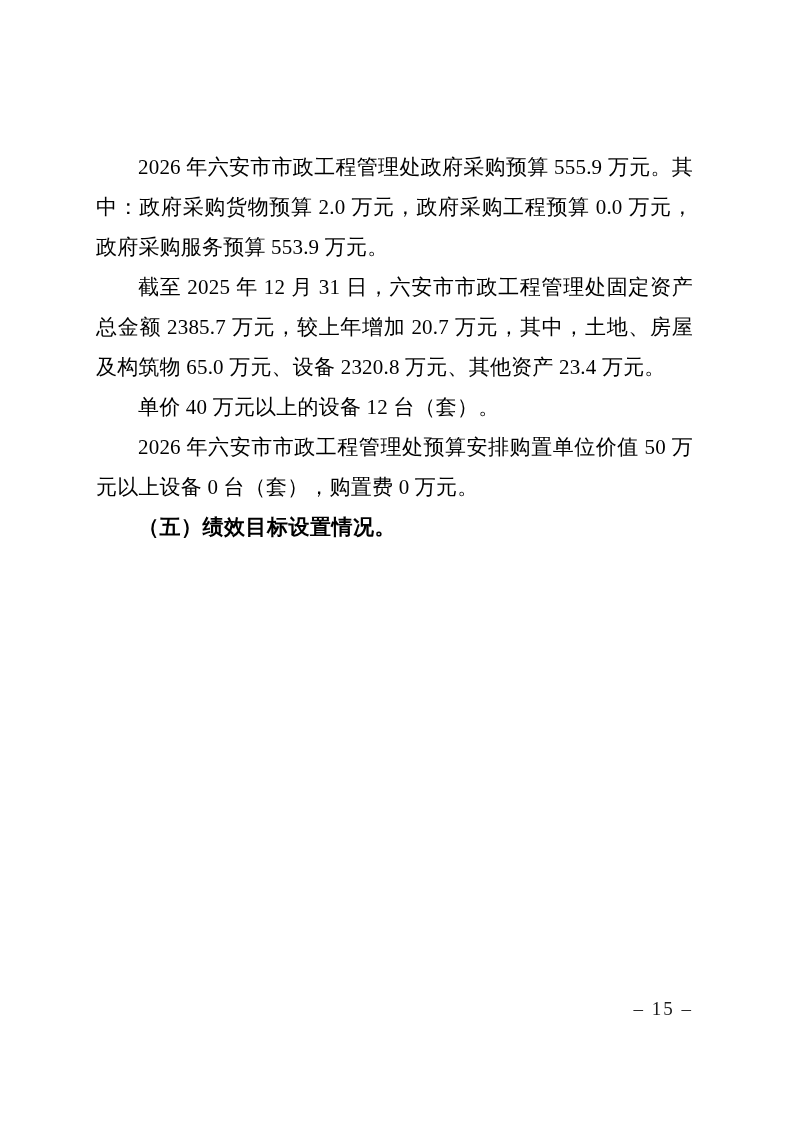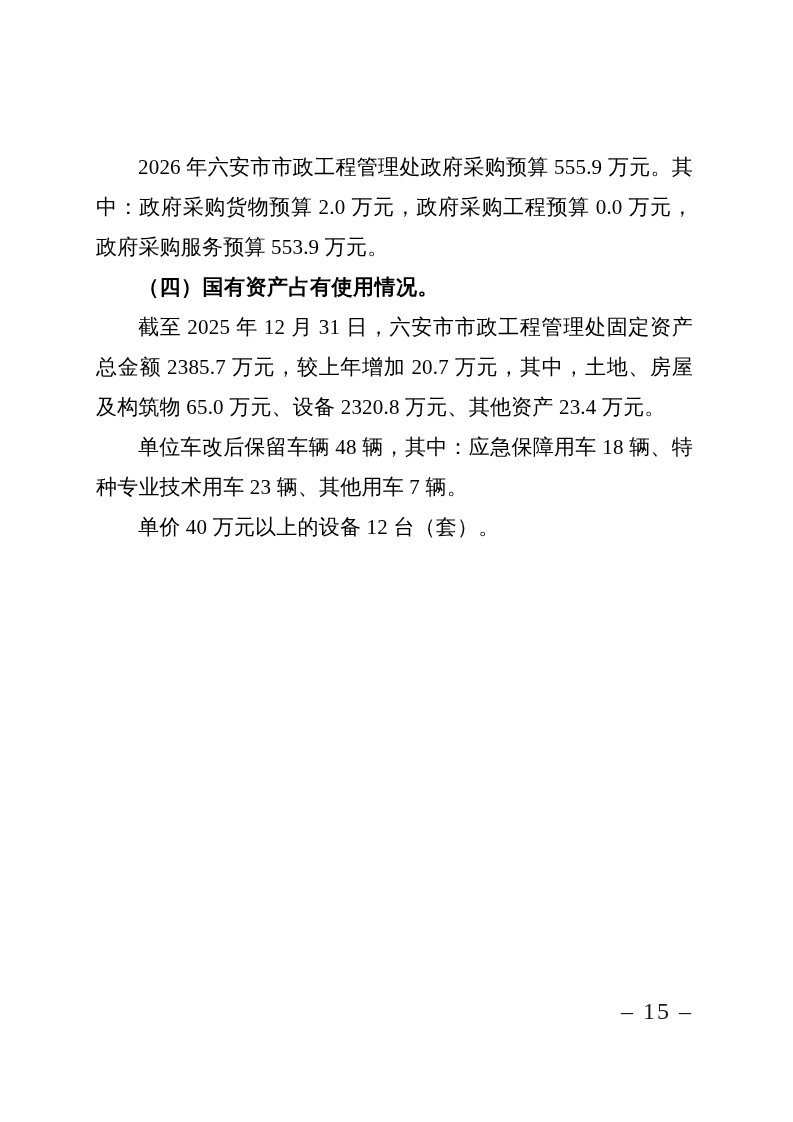--- a/index.html
+++ b/index.html
@@ -45,34 +45,34 @@
     letter-spacing: 0.5px;
   }
   .footer {
     position: absolute;
     left: 96px;
     top: 998px;
     width: 597px;
     text-align: right;
   }
   .page-number {
-    font-size: 24px;
+    font-size: 19px;
     font-family: "Liberation Serif", "DejaVu Serif", serif;
     color: #1a1a1a;
     letter-spacing: 2px;
   }
 </style>
 </head>
 <body>
 
 <div class="page">
   <main class="content">
     <p class="para">2026 年六安市市政工程管理处政府采购预算 555.9 万元。其中：政府采购货物预算 2.0 万元，政府采购工程预算 0.0 万元，政府采购服务预算 553.9 万元。</p>
-    <p class="para heading">（四）国有资产占有使用情况。</p>
     <p class="para">截至 2025 年 12 月 31 日，六安市市政工程管理处固定资产总金额 2385.7 万元，较上年增加 20.7 万元，其中，土地、房屋及构筑物 65.0 万元、设备 2320.8 万元、其他资产 23.4 万元。</p>
-    <p class="para">单位车改后保留车辆 48 辆，其中：应急保障用车 18 辆、特种专业技术用车 23 辆、其他用车 7 辆。</p>
     <p class="para">单价 40 万元以上的设备 12 台（套）。</p>
+    <p class="para">2026 年六安市市政工程管理处预算安排购置单位价值 50 万元以上设备 0 台（套），购置费 0 万元。</p>
+    <p class="para heading">（五）绩效目标设置情况。</p>
   </main>
 
   <footer class="footer">
     <span class="page-number">– 15 –</span>
   </footer>
 </div>
 
 </body></html>

